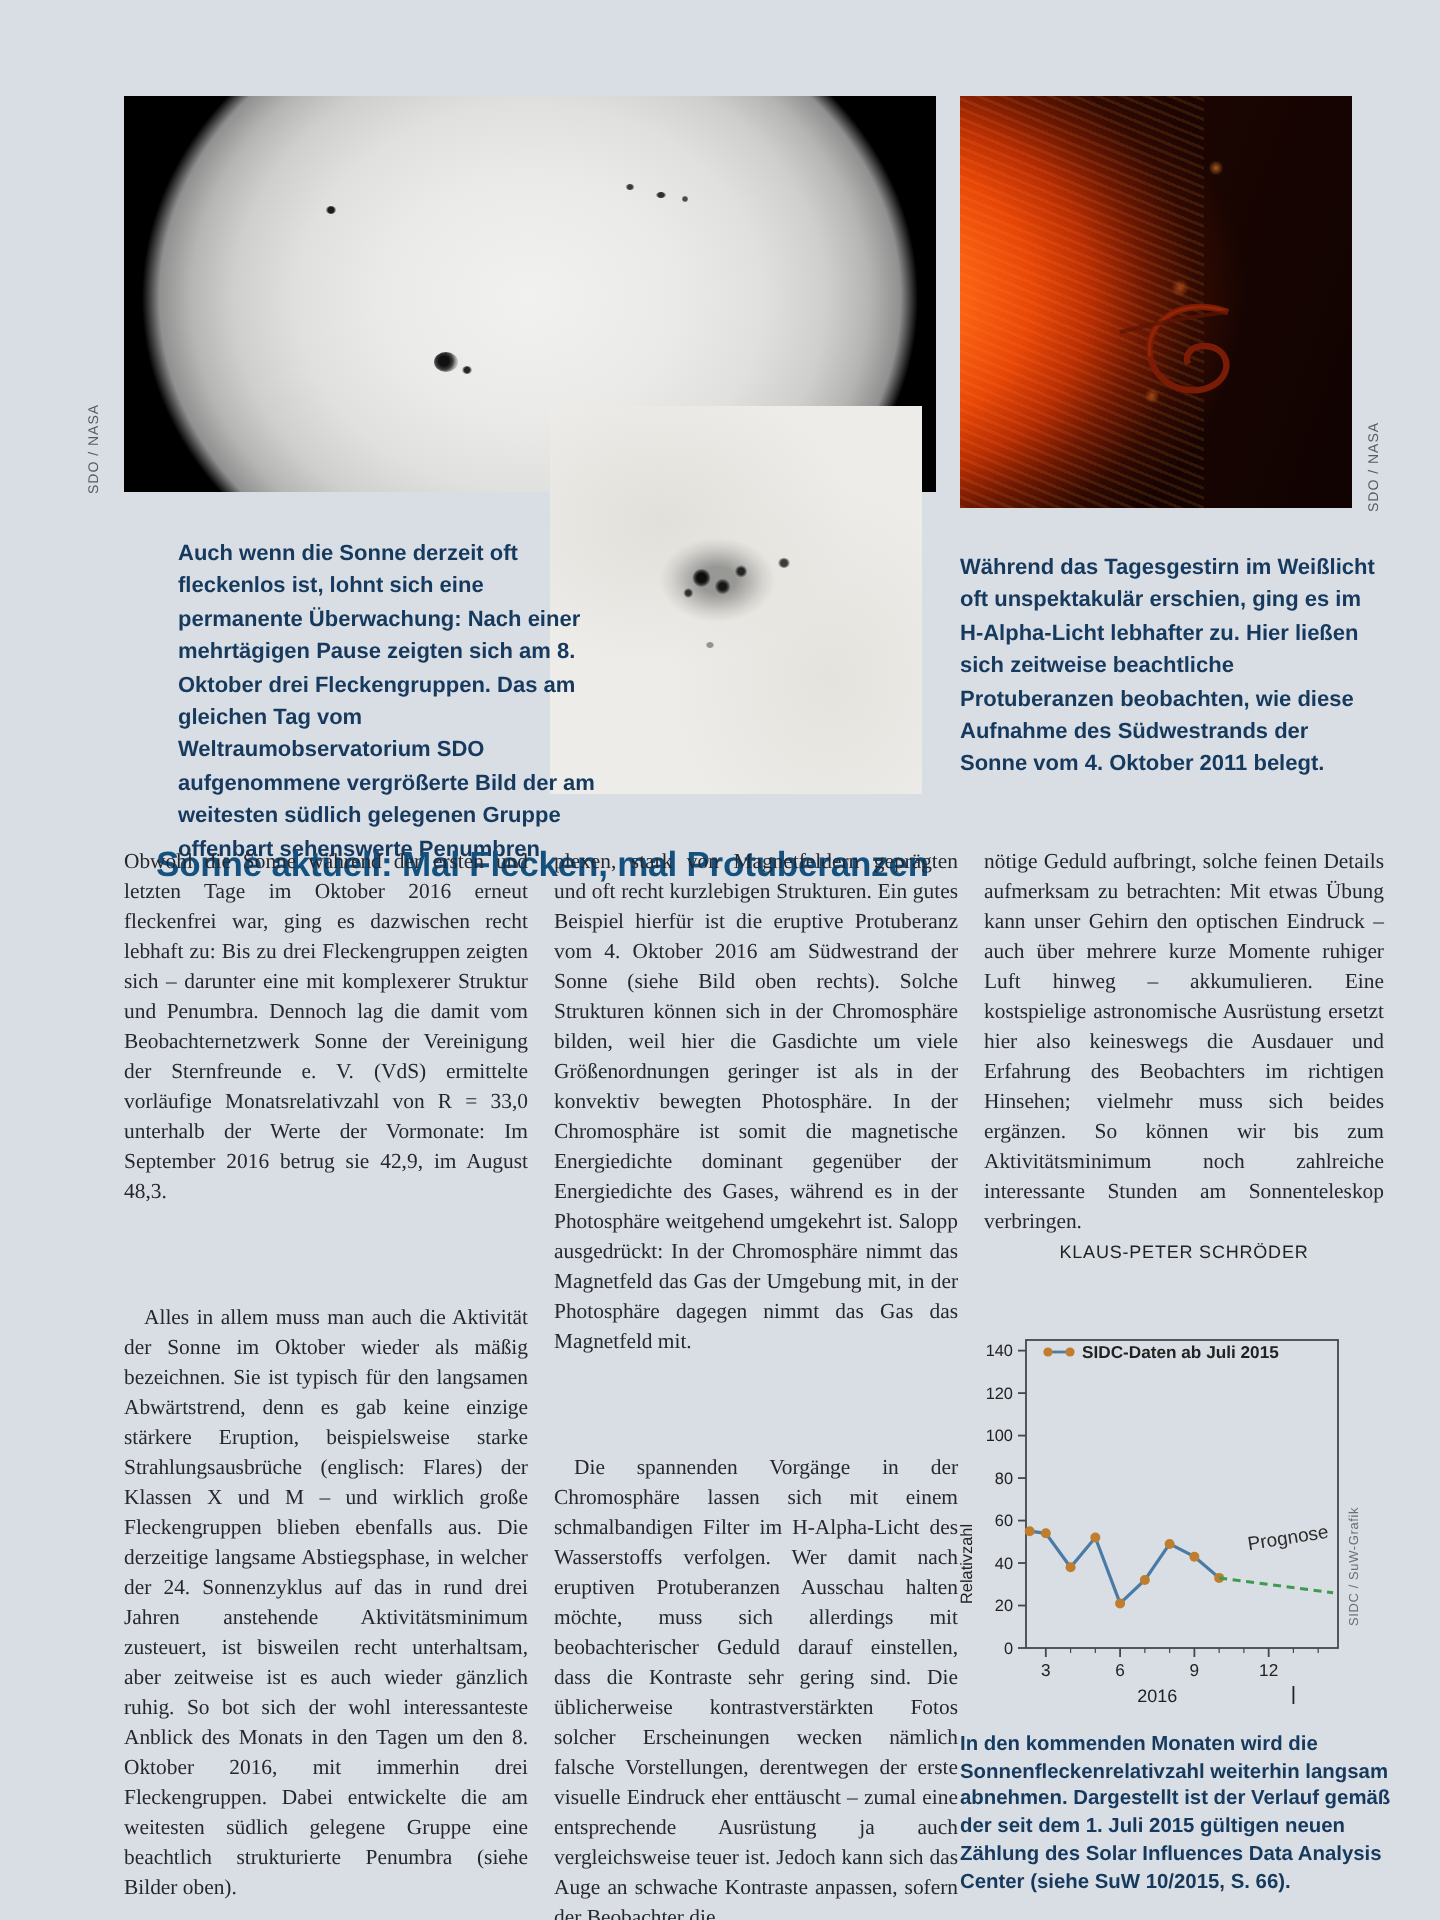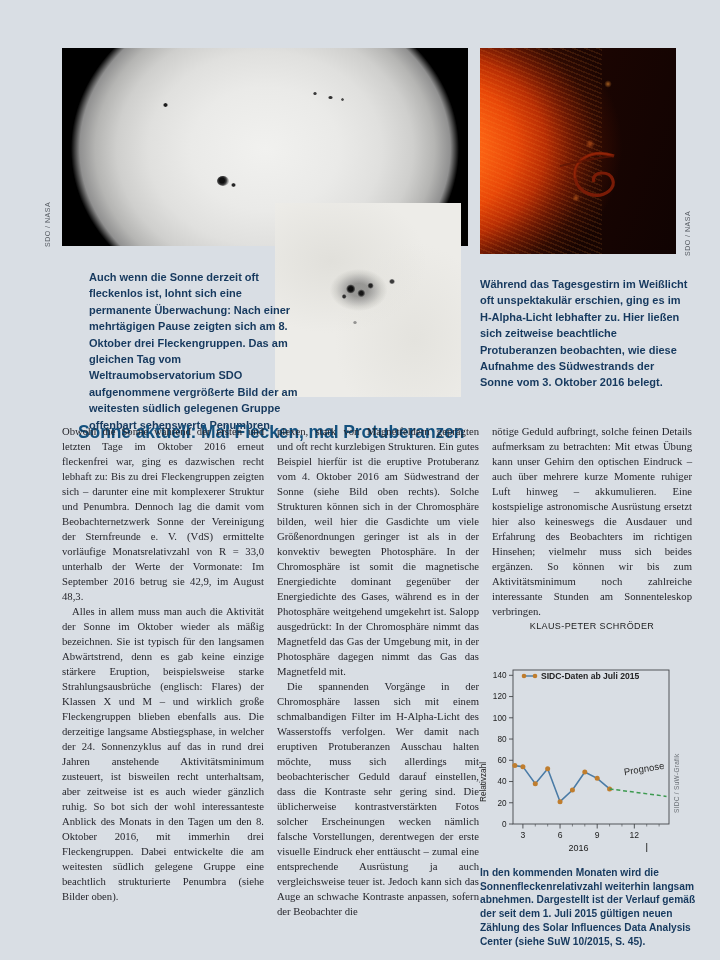--- a/index.html
+++ b/index.html
@@ -97,21 +97,21 @@
   .headline{
     left:62px;top:406px;width:560px;
     font-size:17.5px;font-weight:bold;color:#14517e;letter-spacing:-.1px;
   }
   .bodycol{
     top:424px;width:202px;
     font-family:"Liberation Serif",serif;font-size:10.7px;line-height:15px;
     color:#26262c;text-align:justify;hyphens:auto;-webkit-hyphens:auto;
   }
   .bodycol p{margin:0;}
-  .bodycol p.ind{text-indent:10px;}
+  .bodycol p.ind{text-indent:10px;margin-top:48px;}
   .col1{left:62px;}
   .col2{left:277px;}
   .col3{left:492px;width:200px;}
   .author{
     text-align:center;margin-top:1px;
     font-family:"Liberation Sans",sans-serif;font-size:9px;letter-spacing:.4px;color:#222;
   }
 
   .chart-wrap{left:478px;top:660px;width:220px;height:202px;}
   svg text{font-family:"Liberation Sans",sans-serif;}
@@ -143,21 +143,21 @@
 
 <div class="abs credit-v credit-right">SDO / NASA</div>
 
 <div class="abs photo-inset">
   <div class="inset-spot"></div>
   <div class="inset-speck"></div>
   <div class="inset-pore"></div>
 </div>
 
 <div class="abs caption caption-left">Auch wenn die Sonne derzeit oft fleckenlos ist, lohnt sich eine permanente Überwachung: Nach einer mehrtägigen Pause zeigten sich am 8. Oktober drei Fleckengruppen. Das am gleichen Tag vom Weltraumobservatorium SDO aufgenommene vergrößerte Bild der am weitesten südlich gelegenen Gruppe offenbart sehenswerte Penumbren.</div>
-<div class="abs caption caption-right">Während das Tagesgestirn im Weißlicht oft unspektakulär erschien, ging es im H-Alpha-Licht lebhafter zu. Hier ließen sich zeitweise beachtliche Protuberanzen beobachten, wie diese Aufnahme des Südwestrands der Sonne vom 3. Oktober 2016 belegt.</div>
+<div class="abs caption caption-right">Während das Tagesgestirn im Weißlicht oft unspektakulär erschien, ging es im H-Alpha-Licht lebhafter zu. Hier ließen sich zeitweise beachtliche Protuberanzen beobachten, wie diese Aufnahme des Südwestrands der Sonne vom 4. Oktober 2011 belegt.</div>
 
 <h1 class="abs headline" style="margin:16px;">Sonne aktuell: Mal Flecken, mal Protuberanzen</h1>
 
 <div class="abs bodycol col1">
   <p>Obwohl die Sonne während der ersten und letzten Tage im Oktober 2016 erneut fleckenfrei war, ging es dazwischen recht lebhaft zu: Bis zu drei Fleckengruppen zeigten sich – darunter eine mit komplexerer Struktur und Penumbra. Dennoch lag die damit vom Beobachternetzwerk Sonne der Vereinigung der Sternfreunde e. V. (VdS) ermittelte vorläufige Monatsrelativzahl von R = 33,0 unterhalb der Werte der Vormonate: Im September 2016 betrug sie 42,9, im August 48,3.</p>
   <p class="ind">Alles in allem muss man auch die Aktivität der Sonne im Oktober wieder als mäßig bezeichnen. Sie ist typisch für den langsamen Abwärtstrend, denn es gab keine einzige stärkere Eruption, beispielsweise starke Strahlungsausbrüche (englisch: Flares) der Klassen X und M – und wirklich große Fleckengruppen blieben ebenfalls aus. Die derzeitige langsame Abstiegsphase, in welcher der 24. Sonnenzyklus auf das in rund drei Jahren anstehende Aktivitätsminimum zusteuert, ist bisweilen recht unterhaltsam, aber zeitweise ist es auch wieder gänzlich ruhig. So bot sich der wohl interessanteste Anblick des Monats in den Tagen um den 8. Oktober 2016, mit immerhin drei Fleckengruppen. Dabei entwickelte die am weitesten südlich gelegene Gruppe eine beachtlich strukturierte Penumbra (siehe Bilder oben).</p>
 </div>
 
 <div class="abs bodycol col2">
   <p>plexen, stark von Magnetfeldern geprägten und oft recht kurzlebigen Strukturen. Ein gutes Beispiel hierfür ist die eruptive Protuberanz vom 4. Oktober 2016 am Südwestrand der Sonne (siehe Bild oben rechts). Solche Strukturen können sich in der Chromosphäre bilden, weil hier die Gasdichte um viele Größenordnungen geringer ist als in der konvektiv bewegten Photosphäre. In der Chromosphäre ist somit die magnetische Energiedichte dominant gegenüber der Energiedichte des Gases, während es in der Photosphäre weitgehend umgekehrt ist. Salopp ausgedrückt: In der Chromosphäre nimmt das Magnetfeld das Gas der Umgebung mit, in der Photosphäre dagegen nimmt das Gas das Magnetfeld mit.</p>
@@ -220,13 +220,13 @@
       <line x1="46" y1="16" x2="57" y2="16" stroke="#4a7ba6" stroke-width="1.4"></line>
       <circle cx="46" cy="16" r="2.3" fill="#bf7d2e"></circle>
       <circle cx="57" cy="16" r="2.3" fill="#bf7d2e"></circle>
       <text x="63" y="19" font-size="8.6" font-weight="bold" fill="#222">SIDC-Daten ab Juli 2015</text>
       <text transform="translate(8,122) rotate(-90)" text-anchor="middle" font-size="8.2" fill="#222">Relativzahl</text>
       <text transform="translate(146.42857142857142,115.1448275862069) rotate(-9)" font-size="9.5" fill="#2b2b2b">Prognose</text>
       <text transform="translate(201,153) rotate(-90)" font-size="6.5" fill="#6a6f75" letter-spacing=".3">SIDC / SuW-Grafik</text>
     </svg>
 </div>
 
-<div class="abs chart-caption">In den kommenden Monaten wird die Sonnenfleckenrelativzahl weiterhin langsam abnehmen. Dargestellt ist der Verlauf gemäß der seit dem 1. Juli 2015 gültigen neuen Zählung des Solar Influences Data Analysis Center (siehe SuW 10/2015, S. 45).</div>
+<div class="abs chart-caption">In den kommenden Monaten wird die Sonnenfleckenrelativzahl weiterhin langsam abnehmen. Dargestellt ist der Verlauf gemäß der seit dem 1. Juli 2015 gültigen neuen Zählung des Solar Influences Data Analysis Center (siehe SuW 10/2015, S. 66).</div>
 
 </body></html>

